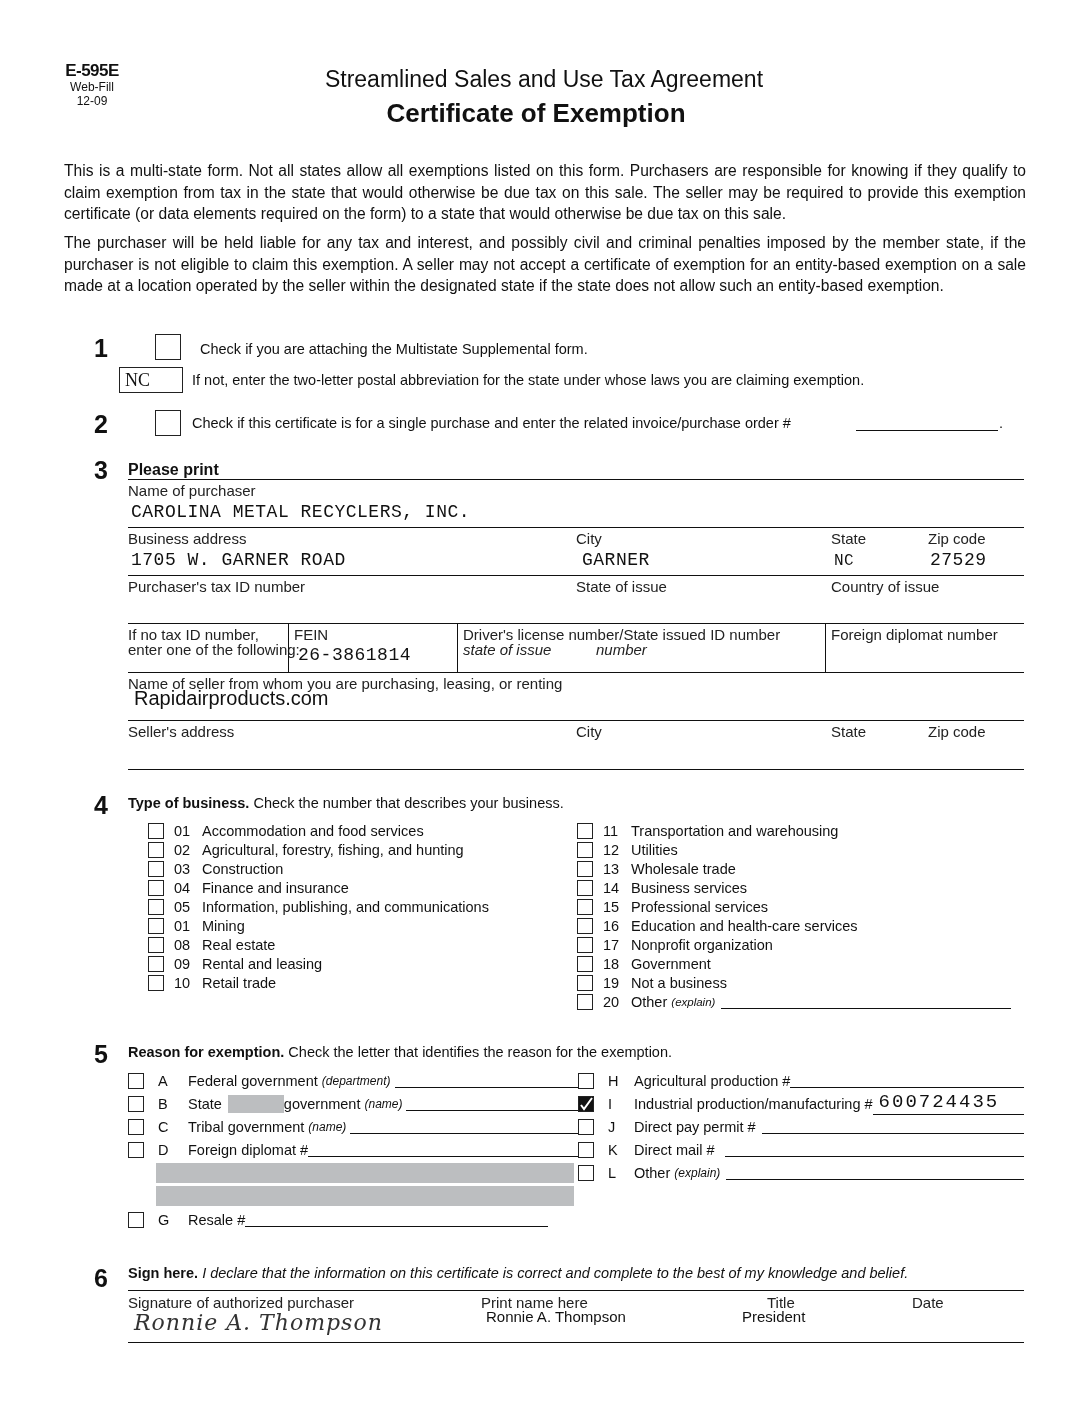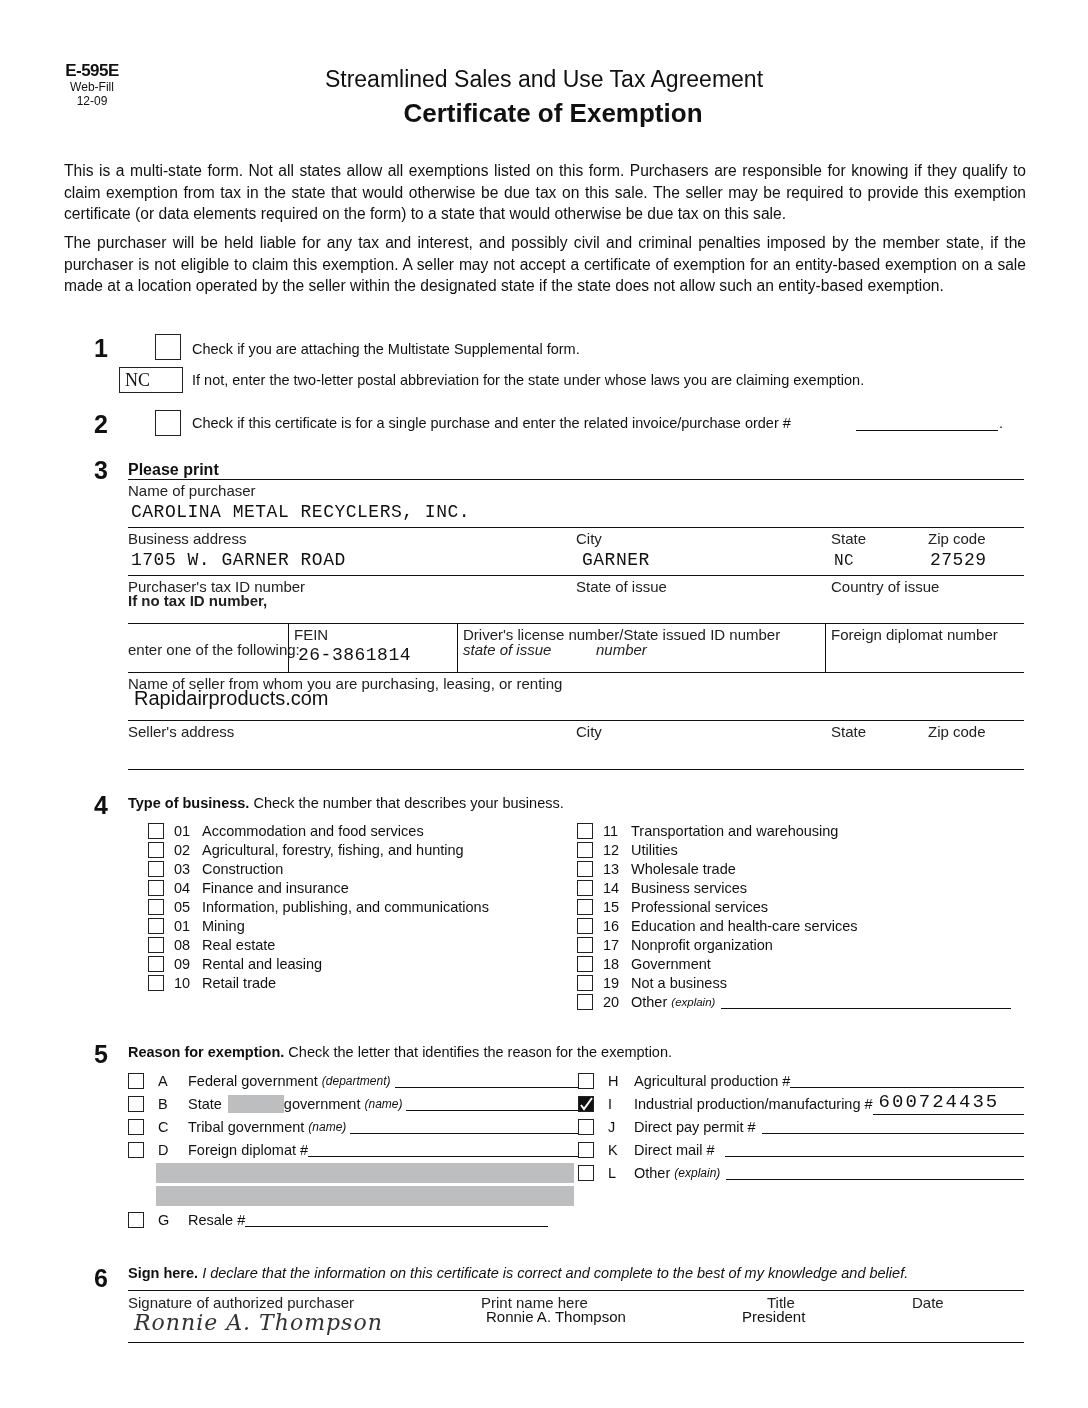--- a/index.html
+++ b/index.html
@@ -3,21 +3,21 @@
 <meta charset="utf-8">
 <style>
   html, body { margin: 0; padding: 0; background: #ffffff; }
   body { width: 1088px; height: 1408px; position: relative; overflow: hidden;
          font-family: "Liberation Sans", sans-serif; color: #111; }
   .abs { position: absolute; }
   .formid { left: 62px; top: 62px; width: 60px; text-align: center; line-height: 1; }
   .formid .code { font-weight: bold; font-size: 17px; letter-spacing: -0.5px; }
   .formid .sub { font-size: 12px; margin-top: 2px; }
   .title1 { left: 250px; top: 66px; width: 588px; text-align: center; font-size: 23px; }
-  .title2 { left: 259px; top: 98px; width: 588px; text-align: center; font-size: 26px; font-weight: bold; }
+  .title2 { left: 242px; top: 98px; width: 588px; text-align: center; font-size: 26px; font-weight: bold; }
   .para { left: 64px; width: 962px; font-size: 15.6px; line-height: 21.5px; text-align: justify; }
   .secnum { font-weight: bold; font-size: 25px; line-height: 1; }
   .cb { width: 26px; height: 26px; border: 1.5px solid #222; box-sizing: border-box; background: #fff; }
   .cbs { width: 16px; height: 16px; border: 1.4px solid #222; box-sizing: border-box; background: #fff; }
   .cbs.checked { background: #111; }
   .cbs.checked::after { content: ""; position: absolute; }
   .inst { font-size: 14.5px; }
   .state-box { left: 119px; top: 367px; width: 64px; height: 26px; border: 1.5px solid #222; box-sizing: border-box;
                font-family: "Liberation Serif", serif; font-size: 18px; padding-left: 5px; line-height: 24px; }
   .hline { height: 0; border-top: 1.8px solid #111; }
@@ -44,21 +44,21 @@
   <div class="sub">12-09</div>
 </div>
 <div class="abs title1">Streamlined Sales and Use Tax Agreement</div>
 <div class="abs title2">Certificate of Exemption</div>
 
 <div class="abs para" style="top:160px;">This is a multi-state form. Not all states allow all exemptions listed on this form. Purchasers are responsible for knowing if they qualify to claim exemption from tax in the state that would otherwise be due tax on this sale. The seller may be required to provide this exemption certificate (or data elements required on the form) to a state that would otherwise be due tax on this sale.</div>
 <div class="abs para" style="top:232px;">The purchaser will be held liable for any tax and interest, and possibly civil and criminal penalties imposed by the member state, if the purchaser is not eligible to claim this exemption. A seller may not accept a certificate of exemption for an entity-based exemption on a sale made at a location operated by the seller within the designated state if the state does not allow such an entity-based exemption.</div>
 
 <div class="abs secnum" style="left:94px; top:336px;">1</div>
 <div class="abs cb" style="left:155px; top:334px;"></div>
-<div class="abs inst" style="left:192px; top:341px;">Check if you are attaching the Multistate Supplemental form.</div>
+<div class="abs inst" style="left:200px; top:341px;">Check if you are attaching the Multistate Supplemental form.</div>
 <div class="abs state-box">NC</div>
 <div class="abs inst" style="left:192px; top:372px;">If not, enter the two-letter postal abbreviation for the state under whose laws you are claiming exemption.</div>
 
 <div class="abs secnum" style="left:94px; top:412px;">2</div>
 <div class="abs cb" style="left:155px; top:410px;"></div>
 <div class="abs inst" style="left:192px; top:415px;">Check if this certificate is for a single purchase and enter the related invoice/purchase order #</div>
 <div class="abs" style="left:856px; top:430px; width:142px; border-bottom:1.4px solid #111;"></div>
 <div class="abs inst" style="left:999px; top:415px;">.</div>
 
 <div class="abs secnum" style="left:94px; top:458px;">3</div>
@@ -77,21 +77,21 @@
 <div class="abs val" style="left:834px; top:552px; font-size:16px;">NC</div>
 <div class="abs val" style="left:930px; top:550px;">27529</div>
 
 <div class="abs hline" style="left:128px; top:575px; width:896px;"></div>
 <div class="abs lbl" style="left:128px; top:578px;">Purchaser's tax ID number</div>
 <div class="abs lbl" style="left:576px; top:578px;">State of issue</div>
 <div class="abs lbl" style="left:831px; top:578px;">Country of issue</div>
 <div class="abs" style="left:131px; top:596px; width:440px; height:20px;"></div>
 
 <div class="abs hline" style="left:128px; top:623px; width:896px;"></div>
-<div class="abs lbl" style="left:128px; top:592px;font-weight:bold;">If no tax ID number,</div>
+<div class="abs lbl" style="left:128px; top:626px;">If no tax ID number,</div>
 <div class="abs lbl" style="left:128px; top:641px;">enter one of the following:</div>
 <div class="abs vline" style="left:288px; top:624px; height:48px;"></div>
 <div class="abs lbl" style="left:294px; top:626px;">FEIN</div>
 <div class="abs val" style="left:298px; top:645px;">26-3861814</div>
 <div class="abs vline" style="left:457px; top:624px; height:48px;"></div>
 <div class="abs lbl" style="left:463px; top:626px;">Driver's license number/State issued ID number</div>
 <div class="abs lbl it" style="left:463px; top:641px;">state of issue</div>
 <div class="abs lbl it" style="left:596px; top:641px;">number</div>
 <div class="abs vline" style="left:825px; top:624px; height:48px;"></div>
 <div class="abs lbl" style="left:831px; top:626px;">Foreign diplomat number</div>

